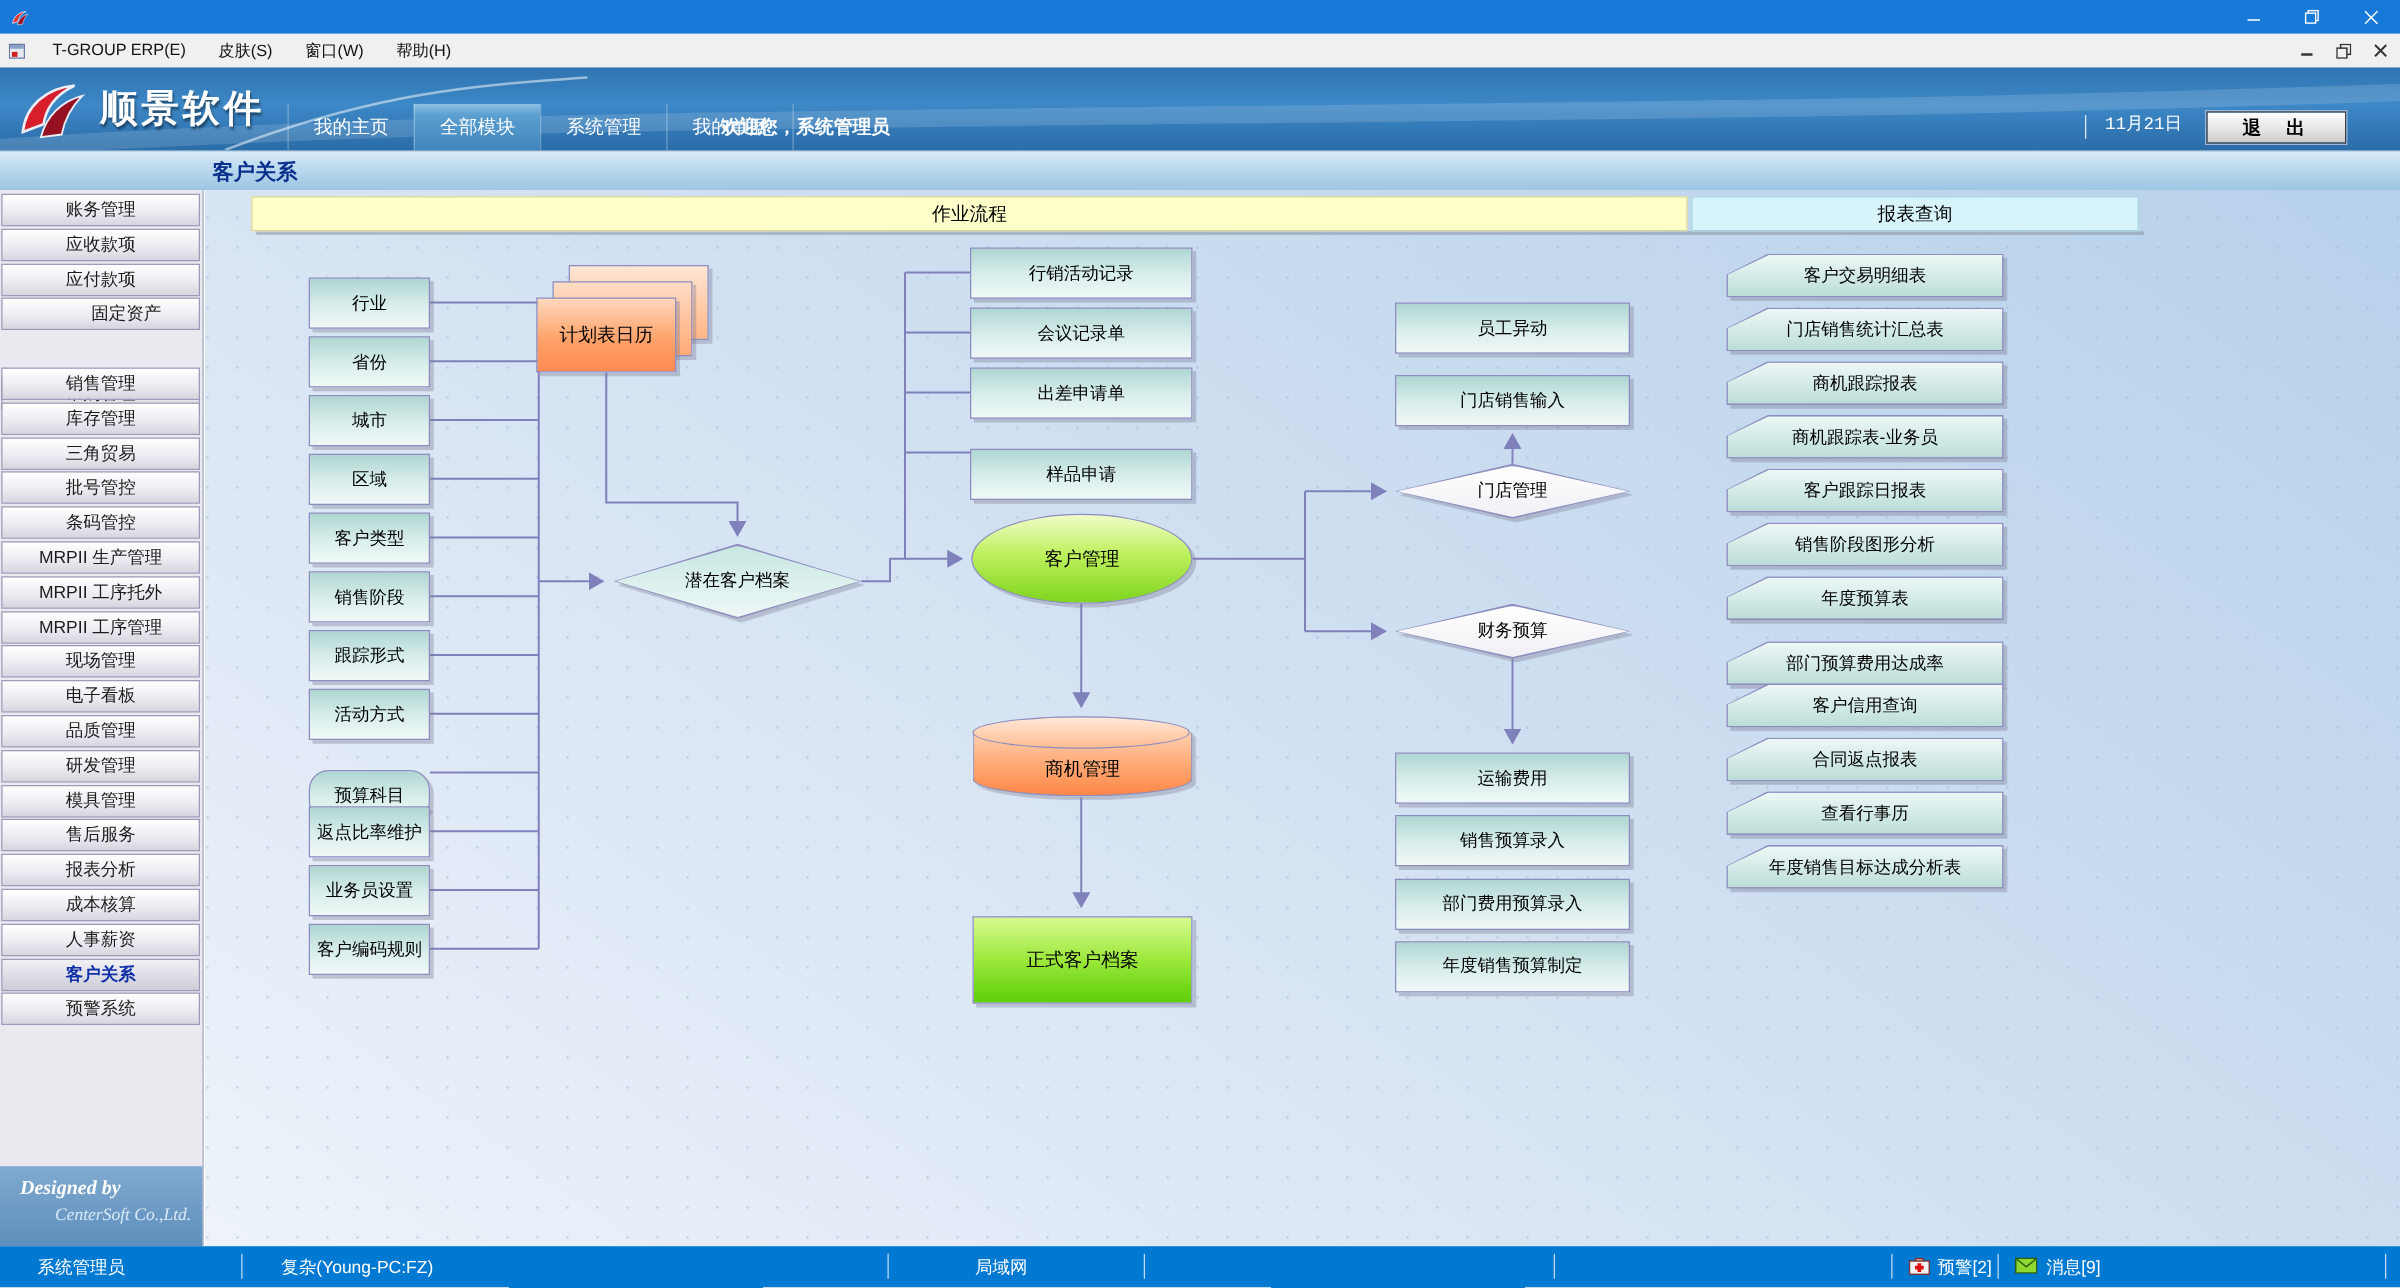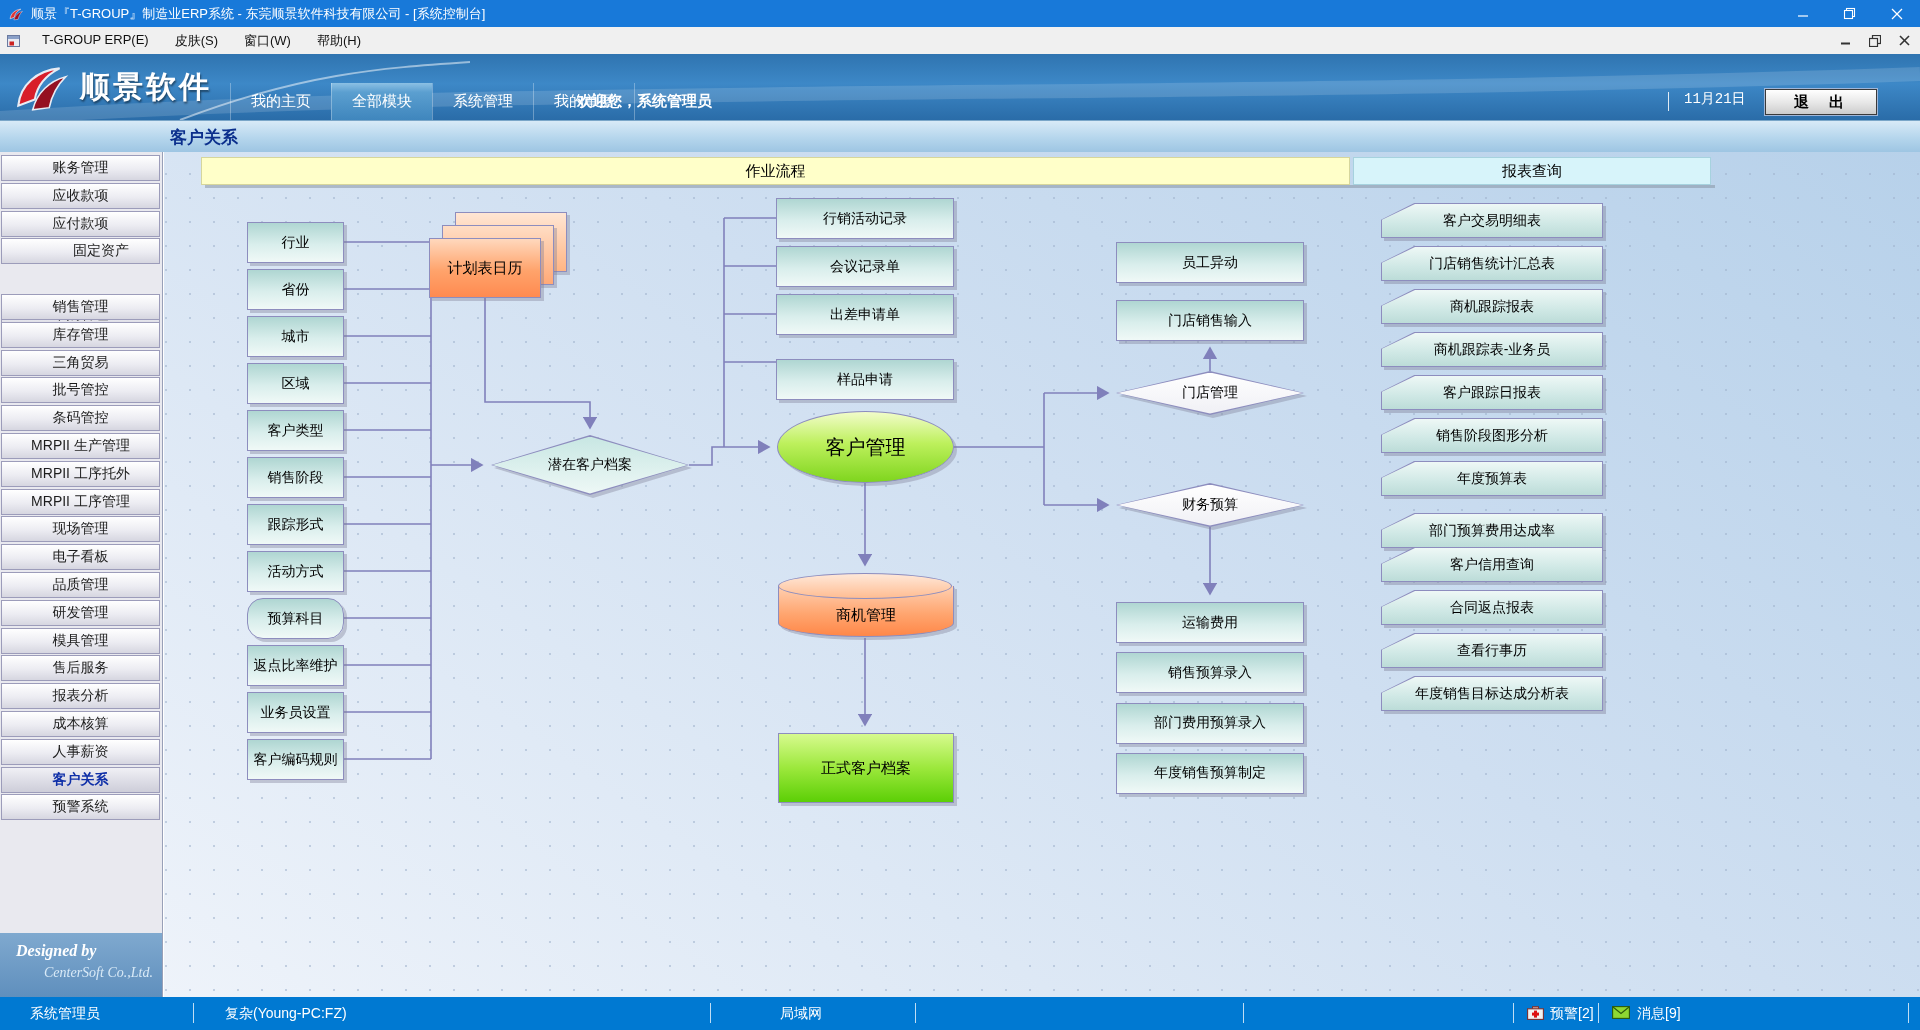--- a/index.html
+++ b/index.html
@@ -71,21 +71,21 @@
   .diamond{position:absolute;filter:drop-shadow(3px 3px 0 rgba(125,125,150,.38));z-index:2;}
   .diamond .dfill{position:absolute;inset:0;clip-path:polygon(50% 0,100% 50%,50% 100%,0 50%);background:#8d8dbe;}
   .diamond .dinner{position:absolute;inset:1.5px;clip-path:polygon(50% 0,100% 50%,50% 100%,0 50%);}
   .diamond .dlabel{position:absolute;inset:0;display:flex;align-items:center;justify-content:center;font-size:14px;}
   #diamond-potential{left:327px;top:283px;width:198px;height:60px;}
   #diamond-potential .dinner{background:linear-gradient(180deg,#c8e7e3 0%,#eef8f6 100%);}
   #diamond-store{left:952px;top:219px;width:188px;height:44px;}
   #diamond-finance{left:952px;top:331px;width:188px;height:44px;}
   #diamond-store .dinner,#diamond-finance .dinner{background:linear-gradient(180deg,#ffffff 0%,#f0f0f5 100%);}
 
-  #ellipse-customer{left:613px;top:259px;width:177px;height:72px;border-radius:50%;border:1px solid #8d8dbe;background:linear-gradient(180deg,#f2fcca 0%,#bdf05c 45%,#7fd51e 100%);box-shadow:3px 3px 0 rgba(125,125,150,.38);font-size:20px;}
+  #ellipse-customer{left:613px;top:259px;width:177px;height:72px;border-radius:50%;border:1px solid #8d8dbe;background:linear-gradient(180deg,#f2fcca 0%,#bdf05c 45%,#7fd51e 100%);box-shadow:3px 3px 0 rgba(125,125,150,.38);font-size:15px;}
 
   #cylinder{position:absolute;left:614px;top:421px;width:176px;height:65px;filter:drop-shadow(3px 3px 0 rgba(125,125,150,.38));z-index:2;}
   #cyl-body{position:absolute;left:0;top:13px;width:174px;height:50px;border:1px solid #8d8dbe;border-top:none;border-radius:0 0 87px 87px / 0 0 14px 14px;background:linear-gradient(180deg,#ffd0b2 0%,#ffa670 55%,#ff8748 100%);}
   #cyl-top{position:absolute;left:0;top:0;width:174px;height:26px;box-sizing:border-box;border:1px solid #8d8dbe;border-radius:50%;background:linear-gradient(180deg,#ffe8d9 0%,#ffbd92 100%);}
   #cyl-label{position:absolute;left:0;right:0;top:20px;bottom:0;display:flex;align-items:center;justify-content:center;font-size:15px;}
 
   #formal-box{left:614px;top:581px;width:176px;height:70px;background:linear-gradient(180deg,#d7fa8e 0%,#9ce83c 50%,#5ccf06 100%);border:1px solid #8d8dbe;box-shadow:3px 3px 0 rgba(125,125,150,.38);font-size:15px;}
 
   .report{position:absolute;left:1217px;width:222px;height:35px;filter:drop-shadow(3px 3px 0 rgba(125,125,150,.4));z-index:2;cursor:pointer;}
   .report .rshape{position:absolute;inset:0;clip-path:polygon(0 48%,15% 0,100% 0,100% 100%,0 100%);background:#8d8dbe;}
@@ -103,21 +103,20 @@
 
 <div id="app">
 
   <div id="titlebar">
     <span class="app-icon">
       <svg width="16" height="16" viewBox="0 0 60 52">
           <path d="M8 44 C10 24 26 10 48 8 C32 16 26 26 24 38 Z" fill="#e03535" stroke="#ffffff" stroke-width="2"></path>
           <path d="M22 48 C26 32 38 20 54 16 C44 26 40 36 38 46 Z" fill="#a01020" stroke="#ffffff" stroke-width="1.5"></path>
         </svg>
     </span>
-    <span id="title-text">顺景『T-GROUP』制造业ERP系统 - 东莞顺景软件科技有限公司 - [系统控制台]</span>
     <div class="win-controls">
       <span class="wbtn">
           <svg width="12" height="12">
             <line x1="1" y1="8" x2="11" y2="8" stroke="#fff" stroke-width="1.2"></line>
           </svg>
         </span>
       <span class="wbtn">
           <svg width="13" height="13">
             <rect x="3.5" y="1.5" width="8" height="8" fill="none" stroke="#fff" stroke-width="1.1"></rect>
             <rect x="1.5" y="3.5" width="8" height="8" fill="#1879d9" stroke="#fff" stroke-width="1.1"></rect>
@@ -336,21 +335,21 @@
         </div>
         <div class="node tbox leftcol" style="top: 305px;">
           <span>销售阶段</span>
         </div>
         <div class="node tbox leftcol" style="top: 352px;">
           <span>跟踪形式</span>
         </div>
         <div class="node tbox leftcol" style="top: 399px;">
           <span>活动方式</span>
         </div>
-        <div class="node tbox leftcol" style="top: 446px; border-radius: 16px;">
+        <div class="node tbox leftcol" style="top: 464px; border-radius: 16px;">
           <span>预算科目</span>
         </div>
         <div class="node tbox leftcol" style="top: 493px;">
           <span>返点比率维护</span>
         </div>
         <div class="node tbox leftcol" style="top: 540px;">
           <span>业务员设置</span>
         </div>
         <div class="node tbox leftcol" style="top: 587px;">
           <span>客户编码规则</span>

